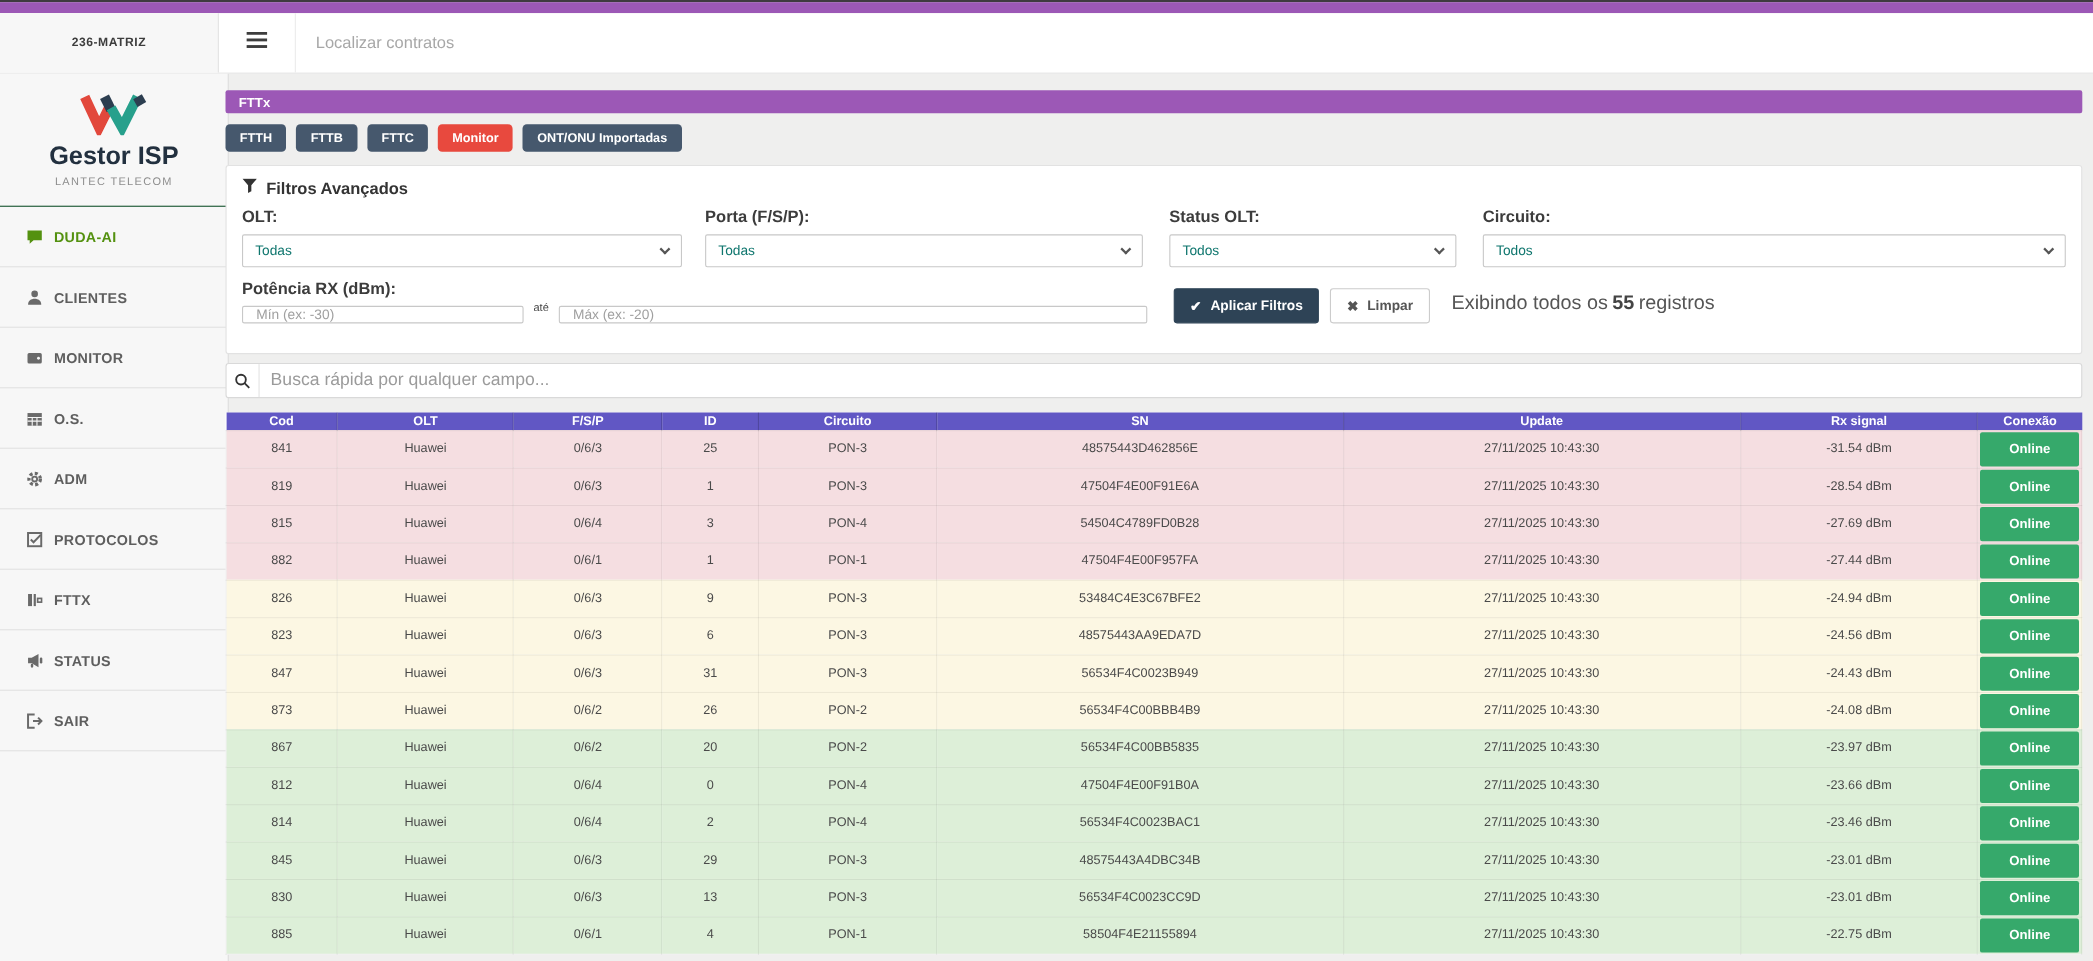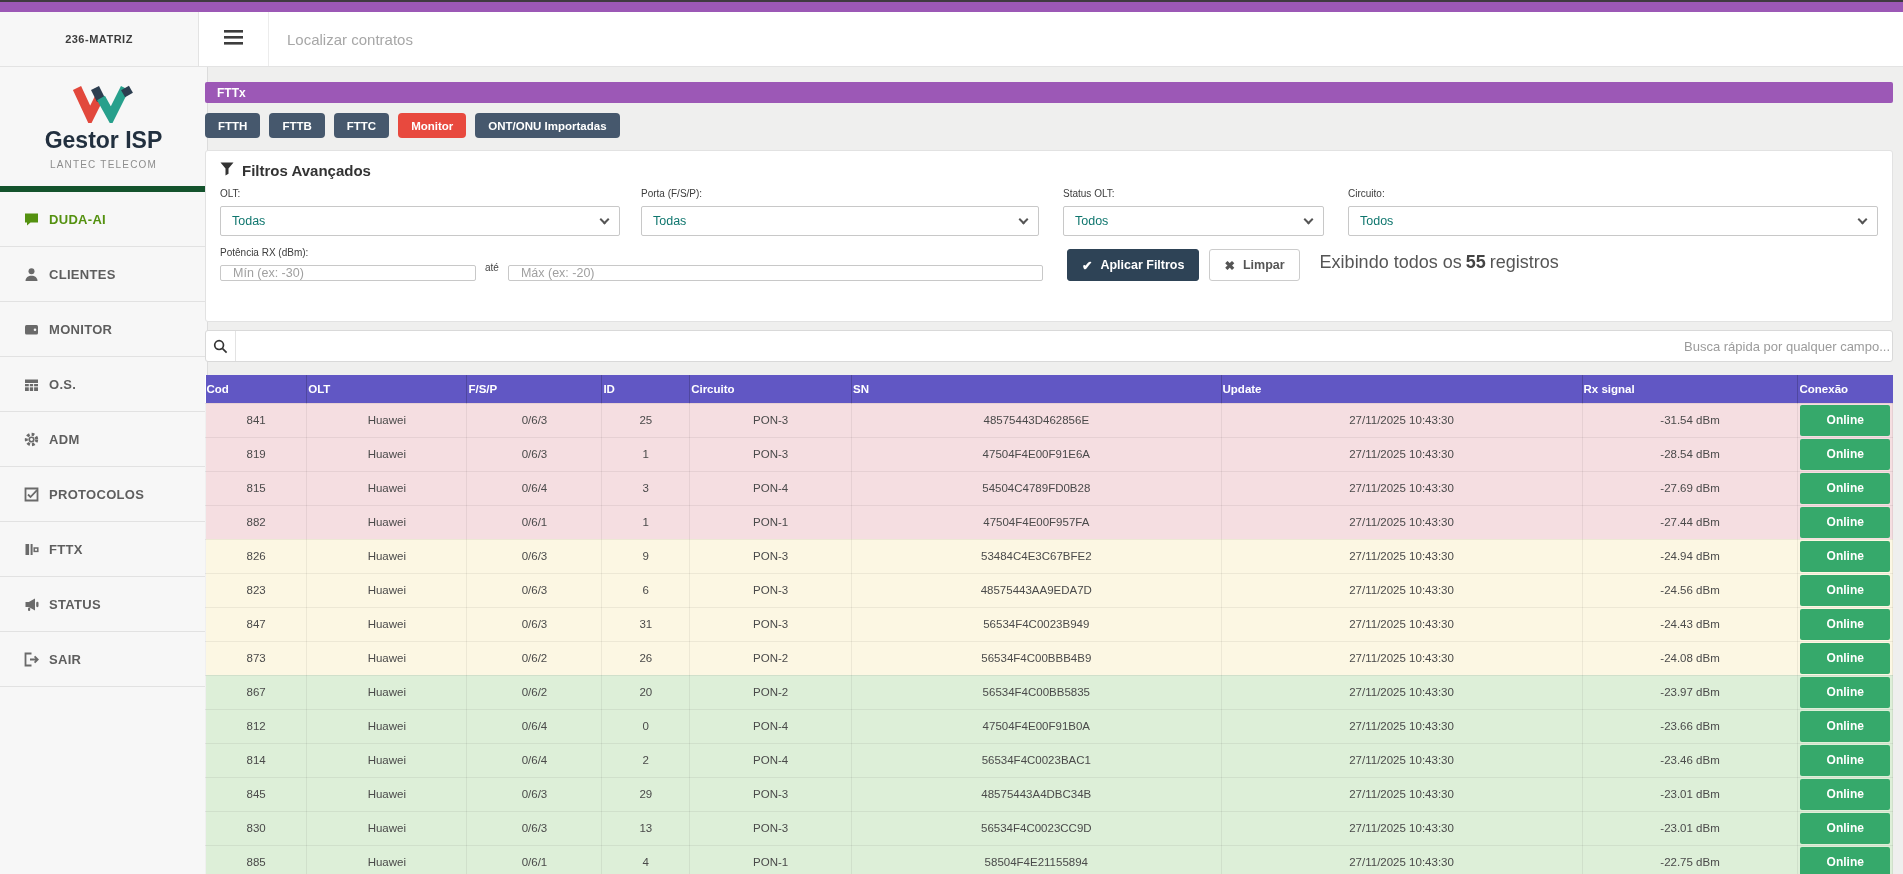--- a/index.html
+++ b/index.html
@@ -23,21 +23,21 @@
   .hamburger{width:70px;display:flex;align-items:center;justify-content:center;cursor:pointer;
              border-right:1px solid #ececec;}
   .top-search{flex:1;border:none;outline:none;font-size:15px;color:#444;padding-left:18px;background:transparent;}
   .top-search::placeholder{color:#a7a7a7;}
   
   .sidebar{position:absolute;left:0;top:67px;bottom:0;width:208px;background:#f7f7f7;
            border-right:1px solid #dcdcdc;}
   .logo-block{padding:16px 0 0;text-align:center;}
   .logo-title{font-size:23px;font-weight:bold;color:#22303f;margin-top:0;}
   .logo-sub{font-size:10px;color:#8d8d8d;letter-spacing:1.2px;margin-top:5px;}
-  .menu{margin-top:16px;border-top:6px solid #14532d;}
+  .menu{margin-top:16px;border-top:1px solid #14532d;}
   .menu-item{height:55px;display:flex;align-items:center;padding-left:23px;gap:10px;
              border-bottom:1px solid #e2e2e2;font-size:13px;font-weight:bold;color:#5e5e5e;
              letter-spacing:.3px;cursor:pointer;}
   .menu-item .mi{width:16px;display:flex;justify-content:center;}
   .menu-item svg{fill:#6a6a6a;}
   .menu-item.active{color:var(--menu-active);}
   .menu-item.active svg{fill:var(--menu-active);}
   
   .content{position:absolute;left:205px;top:82px;width:1688px;}
   .page-bar{height:21px;background:var(--purple);border-radius:2px;color:#fff;font-size:12px;
@@ -46,21 +46,21 @@
   .tab{height:25px;padding:0 13px;border-radius:4px;color:#fff;font-size:11.5px;font-weight:bold;
        display:flex;align-items:center;cursor:pointer;}
   .tab-dark{background:var(--tab-dark);}
   .tab-red{background:var(--tab-red);}
   
   .filters-card{margin-top:12px;background:#fff;border:1px solid #e2e2e2;border-radius:3px;
                 padding:11px 14px;height:172px;}
   .filters-title{display:flex;align-items:center;gap:8px;font-size:15px;font-weight:bold;color:#333;}
   .filter-row{display:flex;margin-top:9px;}
   .fg{display:flex;flex-direction:column;}
-  .fg label, .pot-label{font-size:10px;font-weight:normal;color:#3c3c3c;margin-bottom:7px;}
+  .fg label, .pot-label{font-size:15px;font-weight:bold;color:#3c3c3c;margin-bottom:7px;}
   .fg1{width:400px;margin-right:21px;} .fg2{width:398px;margin-right:24px;}
   .fg3{width:261px;margin-right:24px;} .fg4{flex:1;}
   .select{height:30px;border:1px solid #c8c8c8;border-radius:2px;background:#fff;display:flex;
           align-items:center;justify-content:space-between;padding:0 11px;font-size:12.5px;
           color:#0f766e;cursor:pointer;}
   .chev{width:7px;height:7px;border-right:2px solid #555;border-bottom:2px solid #555;
         transform:rotate(45deg);margin-top:-4px;}
   .filter-row2{display:flex;align-items:flex-end;margin-top:11px;}
   .pot-inputs{display:flex;align-items:center;}
   .inp{height:16px;border:1px solid #c8c8c8;border-radius:2px;padding:0 12px;font-size:12.5px;
@@ -73,26 +73,26 @@
   .btn-apply{margin-left:24px;background:var(--apply-btn);color:#fff;border:1px solid var(--apply-btn);}
   .btn-clear{margin-left:10px;background:#fff;color:#555;border:1px solid #ccc;}
   .records{margin-left:20px;font-size:18px;color:#555;display:flex;gap:4px;align-self:flex-end;
            padding-bottom:8px;}
   .records b{font-weight:bold;color:#444;}
   
   .quick-search{margin-top:8px;height:32px;background:#fff;border:1px solid #d9d9d9;border-radius:3px;
                 display:flex;align-items:center;}
   .qs-icon{width:30px;height:100%;display:flex;align-items:center;justify-content:center;
            border-right:1px solid #e3e3e3;}
-  .qs-input{flex:1;border:none;outline:none;font-size:13px;color:#555;padding-left:10px;background:transparent;text-align:right;}
+  .qs-input{flex:1;border:none;outline:none;font-size:16px;color:#555;padding-left:10px;background:transparent;}
   .qs-input::placeholder{color:#9b9b9b;}
   
   table.data-table{margin-top:13px;width:100%;border-collapse:collapse;table-layout:fixed;background:#fff;}
   .data-table thead th{background:var(--table-header);color:#fff;font-size:11.5px;font-weight:bold;
-                       height:28px;border-left:1px solid rgba(0,0,0,.18);text-align:left;}
+                       height:16px;border-left:1px solid rgba(0,0,0,.18);text-align:center;}
   .data-table thead th:first-child{border-left:none;}
   .data-table tbody td{height:33px;text-align:center;font-size:11.5px;color:#4a4a4a;
                        border:1px solid rgba(0,0,0,.06);padding:0;}
   tr.sev-danger td{background:var(--row-danger);}
   tr.sev-warning td{background:var(--row-warning);}
   tr.sev-success td{background:var(--row-success);}
   .badge-online{background:var(--online-green);color:#fff;font-size:12px;font-weight:bold;height:31px;
                 border-radius:2px;display:flex;align-items:center;justify-content:center;margin:1px 2px;}
 </style>
 </head>

